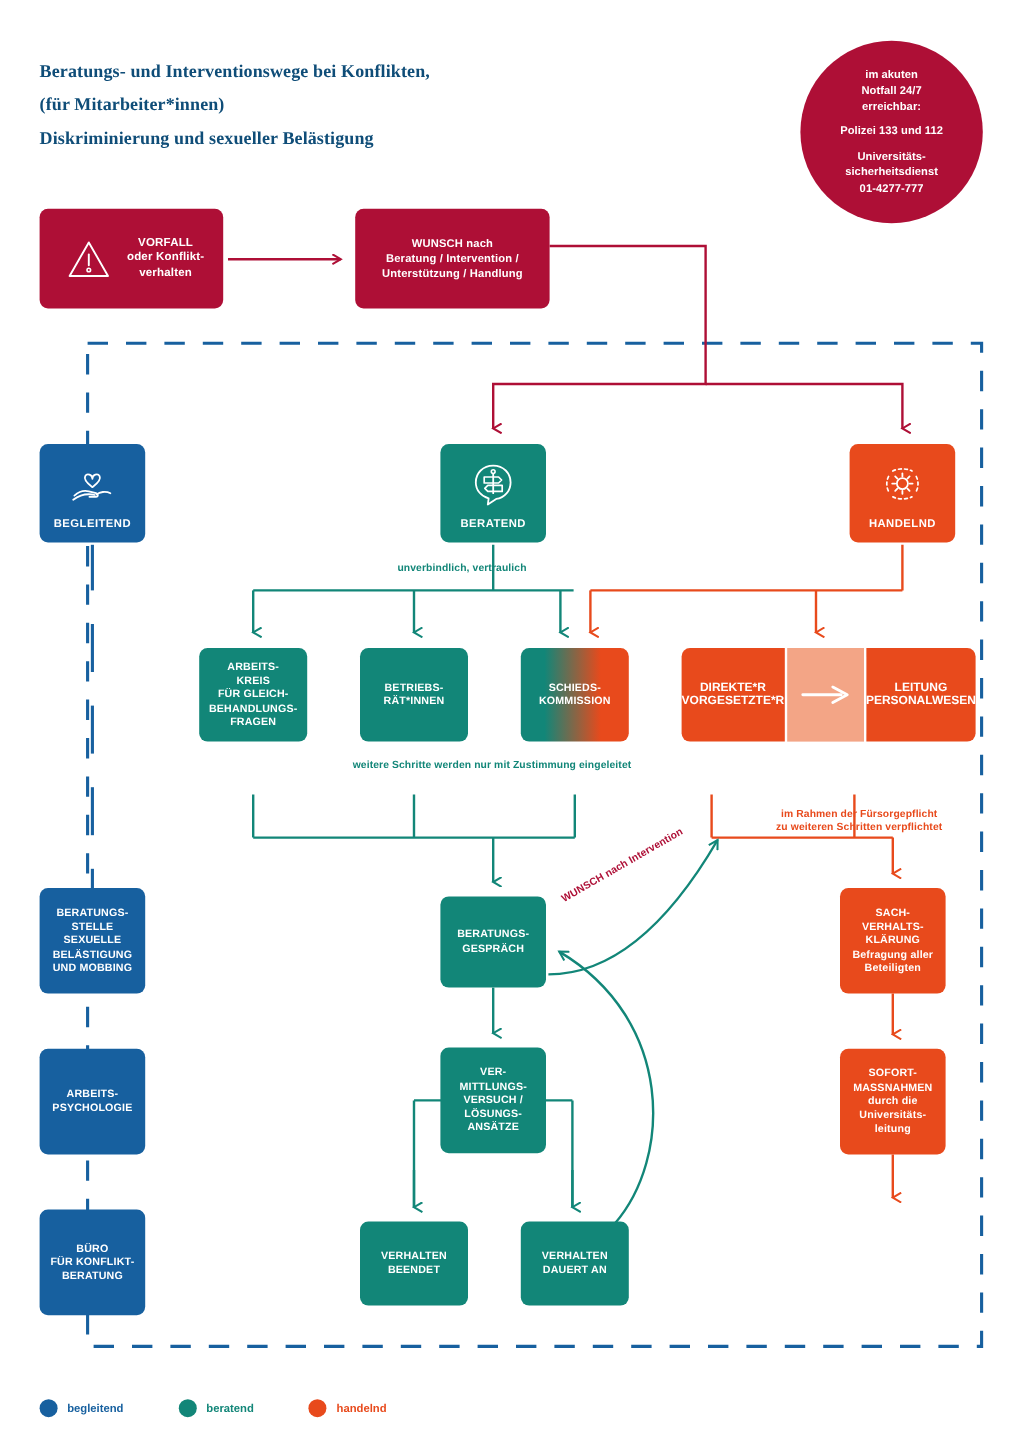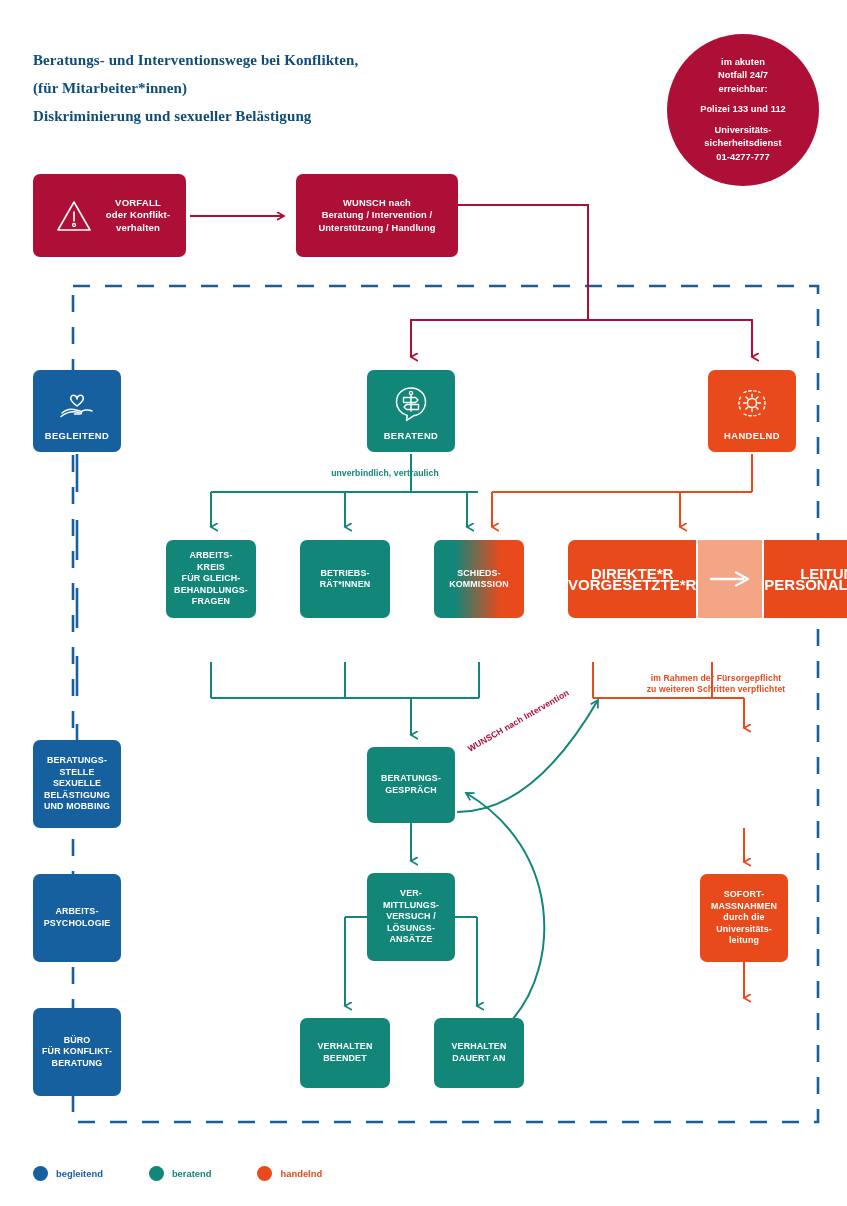--- a/index.html
+++ b/index.html
@@ -57,21 +57,21 @@
   .cat .txt{font-size:9.4px;letter-spacing:.4px;}
 
   
   .n-ak{left:166px;top:540px;width:90px;height:78px;font-size:8.9px;line-height:11.4px;}
   .n-br{left:300px;top:540px;width:90px;height:78px;font-size:8.9px;line-height:11.4px;}
   .n-sk{left:434px;top:540px;width:90px;height:78px;font-size:8.9px;line-height:11.4px;
         background:linear-gradient(to right,#128678 0%,#128678 22%,#E84A1C 74%,#E84A1C 100%);}
   .compound{left:568px;top:540px;width:224px;height:78px;display:flex;gap:2px;}
   .compound .seg{
      flex:1;display:flex;align-items:center;justify-content:center;text-align:center;
-     color:#fff;font-weight:bold;font-size:15px;line-height:11.4px;background:#E84A1C;
+     color:#fff;font-weight:bold;font-size:10px;line-height:11.4px;background:#E84A1C;
   }
   .compound .seg:first-child{border-radius:7px 0 0 7px;}
   .compound .seg:last-child{border-radius:0 7px 7px 0;}
   .compound .seg.mid{background:#F3A586;flex:0 0 64px;}
   .arrow-glyph{width:42px;height:16px;}
 
   
   .n-bs{left:33px;top:740px;width:88px;height:88px;font-size:8.9px;line-height:11.6px;}
   .n-ap{left:33px;top:874px;width:88px;height:88px;font-size:8.9px;line-height:11.6px;}
   .n-bk{left:33px;top:1008px;width:88px;height:88px;font-size:8.9px;line-height:11.6px;}
@@ -304,20 +304,21 @@
       </svg>
     </div>
     <div class="seg">
       <span>
         <span style="display:block">LEITUNG</span>
         <span style="display:block">PERSONALWESEN</span>
       </span>
     </div>
   </div>
 
+  <div class="abs elabel lab-zustimm">weitere Schritte werden nur mit Zustimmung eingeleitet</div>
   <div class="abs elabel lab-fuersorge">
     <span style="display:block">im Rahmen der Fürsorgepflicht</span>
     <span style="display:block">zu weiteren Schritten verpflichtet</span>
   </div>
 
   <div class="abs node blue n-bs">
     <span class="txt">
       <span style="display:block">BERATUNGS-</span>
       <span style="display:block">STELLE</span>
       <span style="display:block">SEXUELLE</span>
@@ -367,20 +368,29 @@
 
   <div class="abs node teal n-vda">
     <span class="txt">
       <span style="display:block">VERHALTEN</span>
       <span style="display:block">DAUERT AN</span>
     </span>
   </div>
 
   <div class="abs lab-wunsch-int elabel">WUNSCH nach Intervention</div>
 
+  <div class="abs node orange n-svk">
+    <span class="txt">
+      <span style="display:block">SACH-</span>
+      <span style="display:block">VERHALTS-</span>
+      <span style="display:block">KLÄRUNG</span>
+      <span style="display:block">Befragung aller</span>
+      <span style="display:block">Beteiligten</span>
+    </span>
+  </div>
 
   <div class="abs node orange n-sm">
     <span class="txt">
       <span style="display:block">SOFORT-</span>
       <span style="display:block">MASSNAHMEN</span>
       <span style="display:block">durch die</span>
       <span style="display:block">Universitäts-</span>
       <span style="display:block">leitung</span>
     </span>
   </div>

